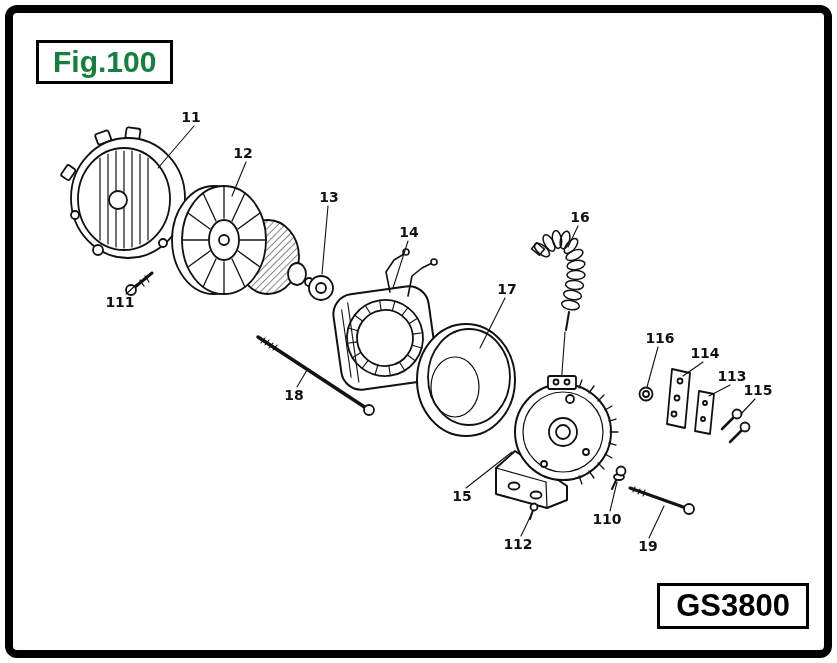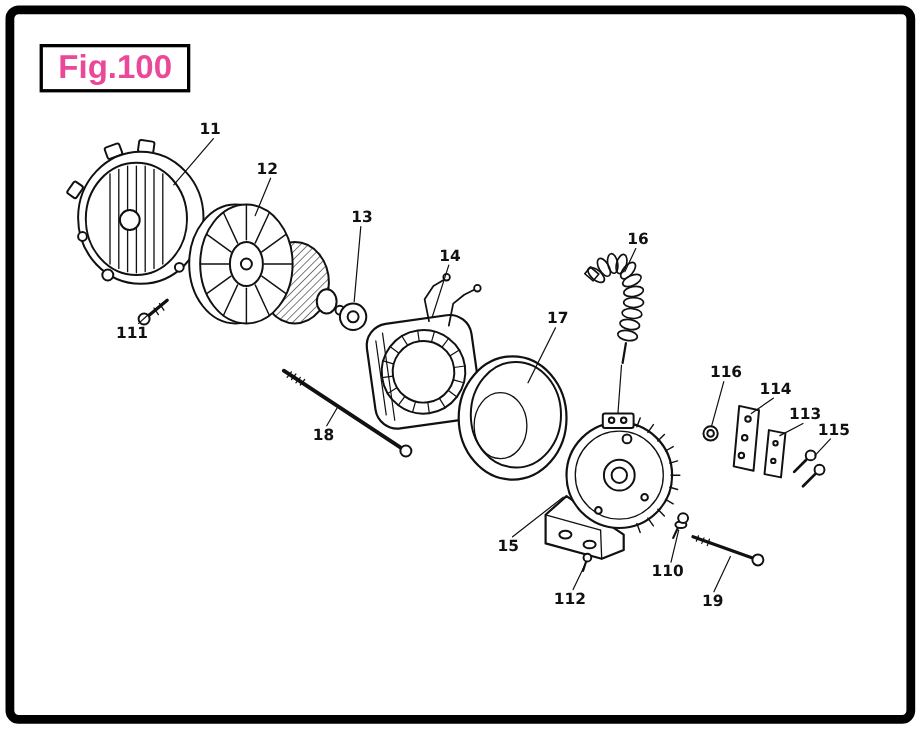--- a/index.html
+++ b/index.html
@@ -8,21 +8,21 @@
     background:#ffffff;overflow:hidden;
     font-family:"Liberation Sans",sans-serif;
   }
   .frame{
     position:absolute;left:5px;top:5px;right:5px;bottom:5px;
     border:8px solid #000;border-radius:12px;pointer-events:none;
   }
   .fig-box{
     position:absolute;top:40px;left:36px;
     border:3px solid #000;padding:2px 14px;background:#fff;
-    font-weight:bold;font-size:30px;color:#ec4899;z-index:3;
+    font-weight:bold;font-size:30px;color:#15803d;z-index:3;
   }
   .model-box{
     position:absolute;bottom:34px;right:28px;
     border:3px solid #000;padding:2px 16px;background:#fff;
     font-weight:bold;font-size:31px;color:#000;z-index:3;
   }
   svg.diagram{position:absolute;left:0;top:0;width:837px;height:663px;}
   .plabel{
     font-family:"DejaVu Sans",sans-serif;
     font-weight:bold;font-size:14px;fill:#111;stroke:none;
@@ -32,20 +32,23 @@
 <body>
 
 <div class="page">
 
   <div class="frame"></div>
 
   <div class="fig-box">
     <span>Fig.100</span>
   </div>
 
+  <div class="model-box">
+    <span>GS3800</span>
+  </div>
 
   <svg class="diagram" viewBox="0 0 837 663" stroke="#111" fill="none" stroke-width="1.8" stroke-linecap="round" stroke-linejoin="round">
 
     <defs>
       <pattern id="hatch" width="5" height="5" patternUnits="userSpaceOnUse" patternTransform="rotate(45)">
         <line x1="0" y1="0" x2="0" y2="5" stroke="#111" stroke-width="1"></line>
       </pattern>
     </defs>
 
     <g>

